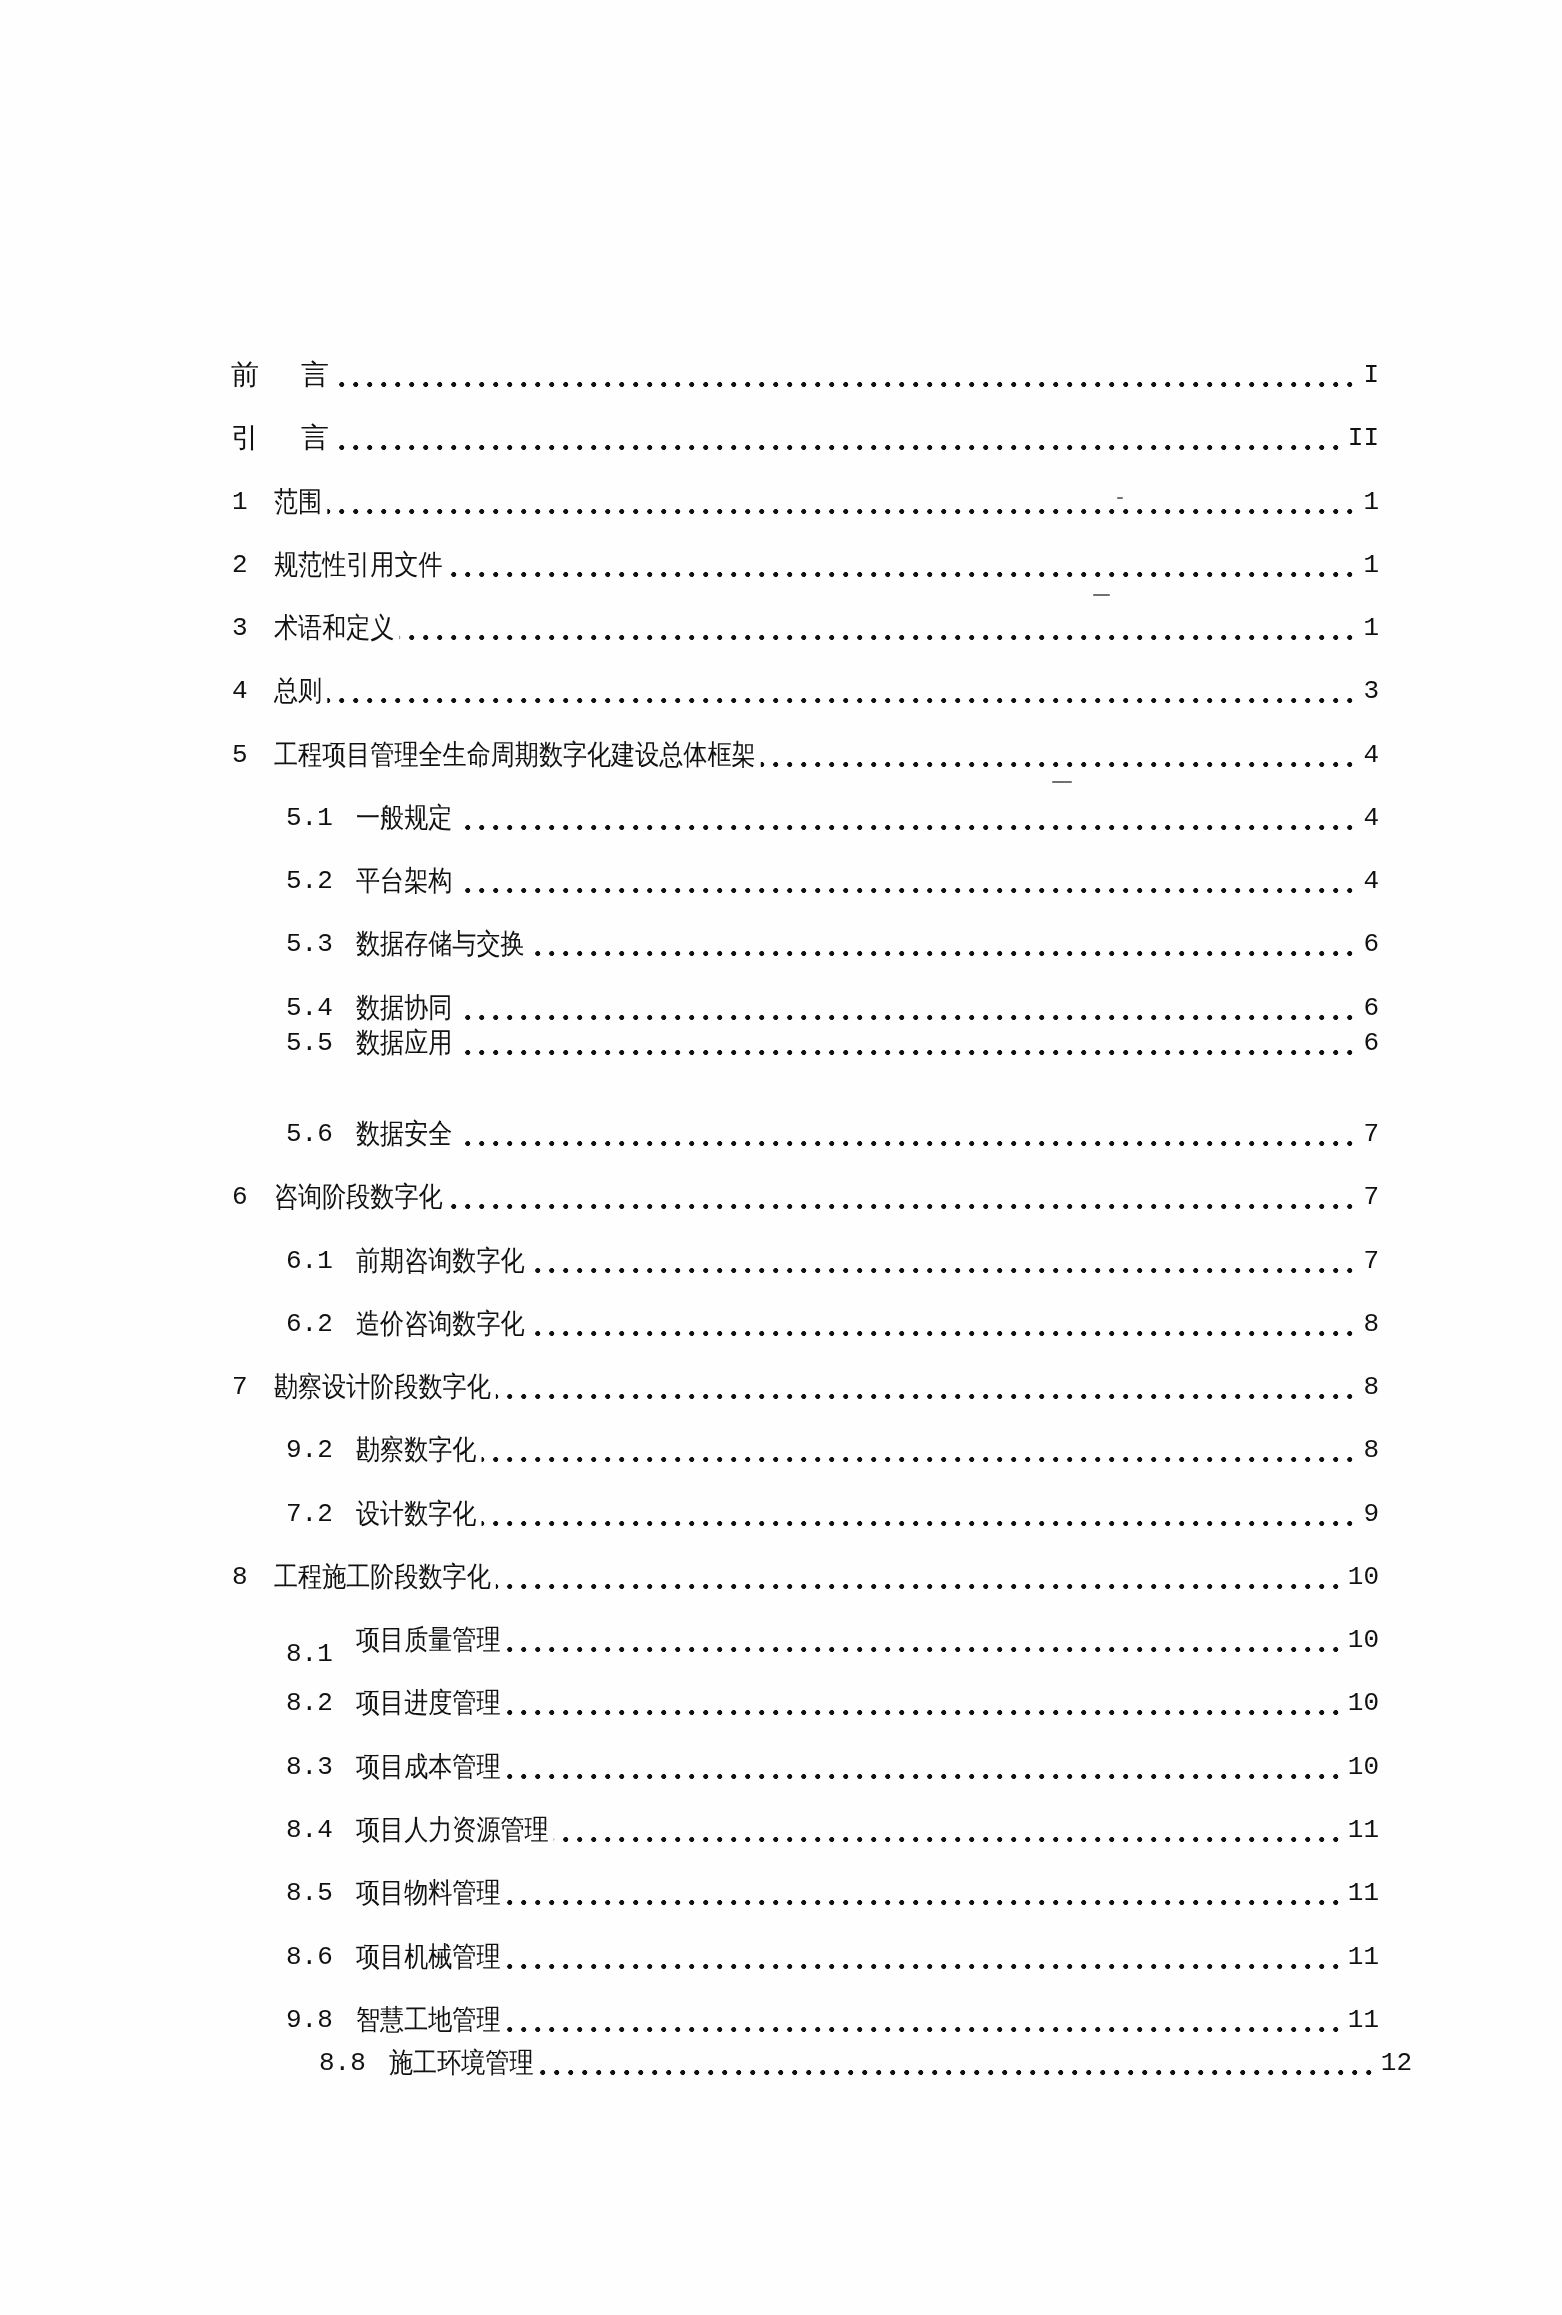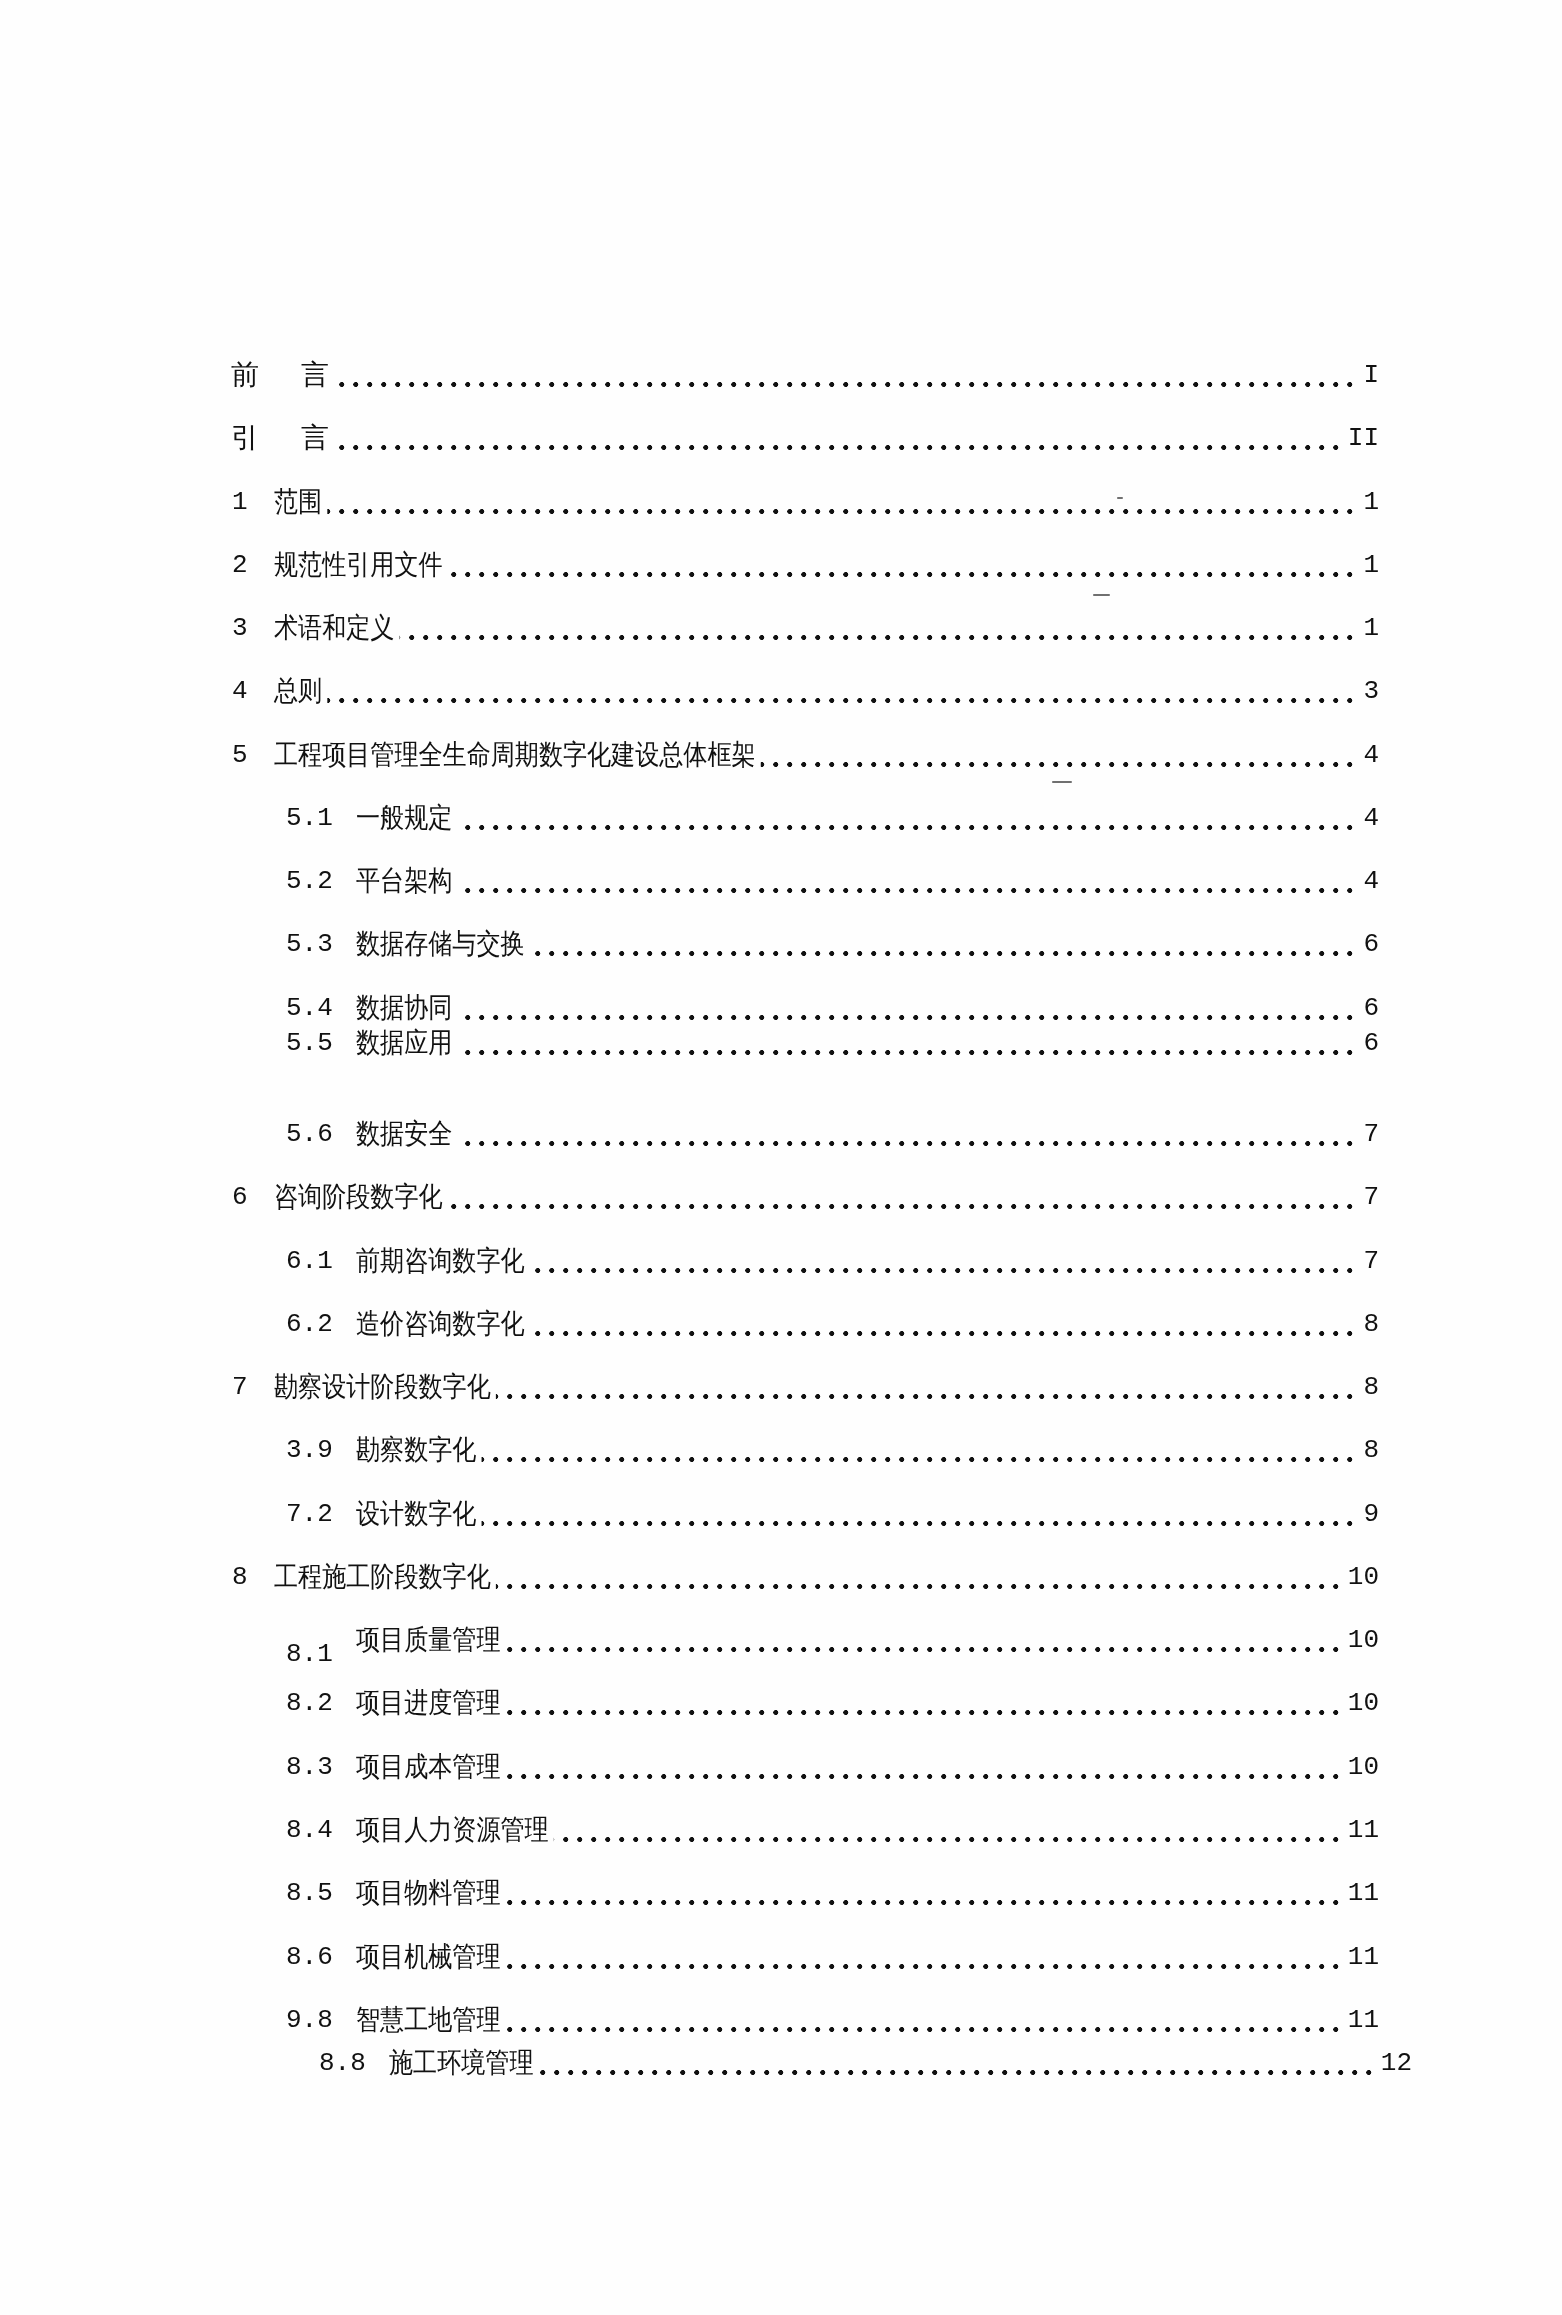--- a/index.html
+++ b/index.html
@@ -126,21 +126,21 @@
           <span class="lbl" style="left: 356px;">造价咨询数字化</span>
           <span class="pg">8</span>
         </div>
         <div class="row" style="top: 1012px;">
           <span class="num" style="left: 232px;">7</span>
           <span class="leader" style="left: 292px;"></span>
           <span class="lbl" style="left: 274px;">勘察设计阶段数字化</span>
           <span class="pg">8</span>
         </div>
         <div class="row" style="top: 1075px;">
-          <span class="num" style="left: 286px;">3.9</span>
+          <span class="num" style="left: 286px;">9.2</span>
           <span class="leader" style="left: 375px;"></span>
           <span class="lbl" style="left: 356px;">勘察数字化</span>
           <span class="pg">8</span>
         </div>
         <div class="row" style="top: 1139px;">
           <span class="num" style="left: 286px;">7.2</span>
           <span class="leader" style="left: 375px;"></span>
           <span class="lbl" style="left: 356px;">设计数字化</span>
           <span class="pg">9</span>
         </div>

